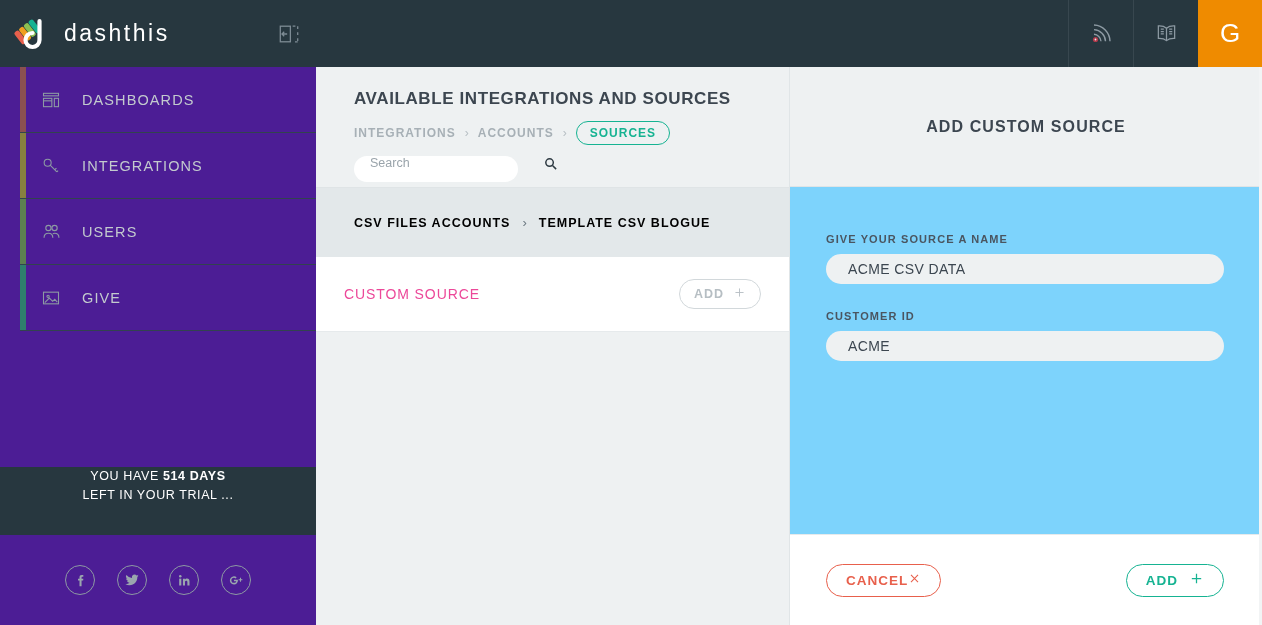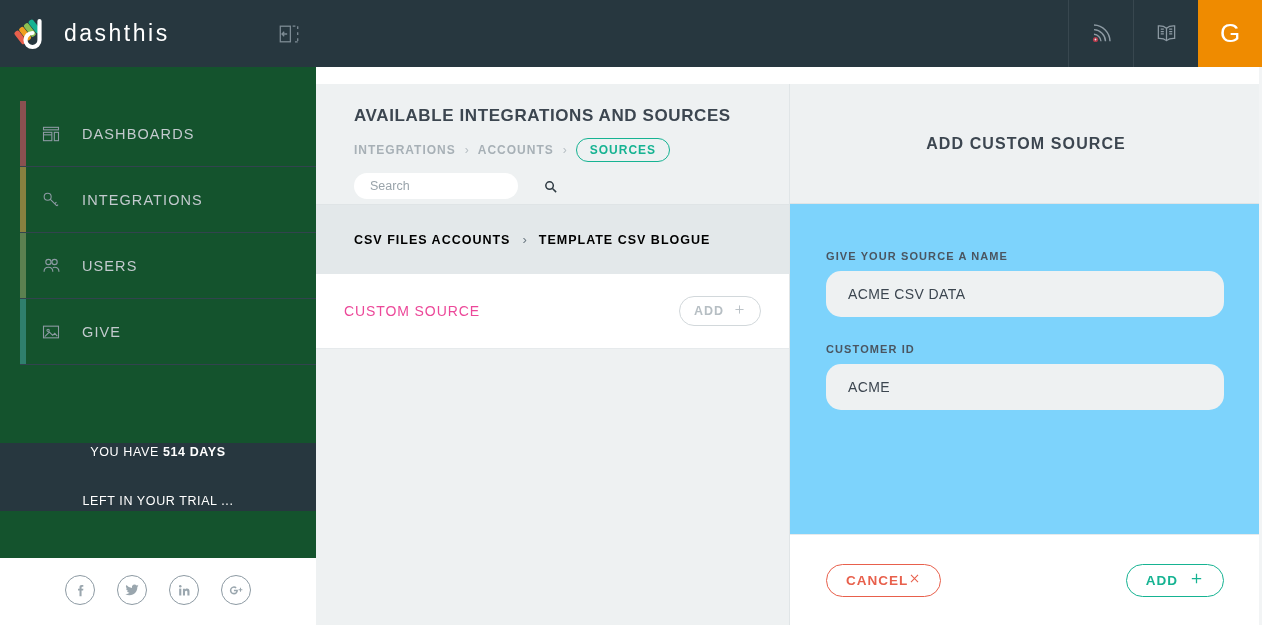--- a/index.html
+++ b/index.html
@@ -6,25 +6,24 @@
   html, body {
     width: 1262px; height: 625px;
     font-family: "Liberation Sans", sans-serif;
     background: #ffffff;
     overflow: hidden;
   }
   .app { position: relative; width: 1262px; height: 625px; display: flex; }
 
   
   .sidebar {
-    width: 316px; height: 558px;
-    background: #14532d;
+    width: 316px; height: 625px;
+    background: #4c1d95;
     display: flex; flex-direction: column;
     flex: 0 0 316px;
-    gap: 34px;
   }
   .brand {
     height: 67px; background: #27373f;
     display: flex; align-items: center;
     padding: 0 14px 0 12px;
     flex: 0 0 67px;
   }
   .brand-logo { width: 40px; height: 40px; flex: 0 0 40px; }
   .brand-name {
     color: #ffffff; font-size: 23px; letter-spacing: 2.5px;
@@ -56,21 +55,21 @@
   .nav-label {
     margin-left: 18px; color: #c3cace;
     font-size: 14.5px; letter-spacing: 1.1px; font-weight: 400;
   }
 
   .nav-spacer { flex: 1 1 auto; min-height: 10px; }
 
   .trial {
     background: #27373f; height: 68px;
     display: flex; flex-direction: column;
-    align-items: center; justify-content: space-between;
+    align-items: center; justify-content: flex-start;
     color: #ffffff; font-size: 12.5px; letter-spacing: 0.6px;
     line-height: 19px; text-align: center;
     flex: 0 0 68px;
   }
   .trial b { font-weight: 700; }
 
   .social {
     height: 90px; display: flex; align-items: center;
     justify-content: center; gap: 22px;
     flex: 0 0 90px;
@@ -95,21 +94,21 @@
     display: flex; align-items: center; justify-content: center;
     cursor: pointer; color: #8d9aa3;
   }
   .avatar-tile {
     width: 64px; background: #ef8b00;
     display: flex; align-items: center; justify-content: center;
     color: #ffffff; font-size: 26px; font-weight: 400;
     cursor: pointer;
   }
 
-  .body { flex: 1 1 auto; display: flex; min-height: 0; margin-top: 17px; }
+  .body { flex: 1 1 auto; display: flex; min-height: 0; }
 
   
   .mid {
     width: 474px; flex: 0 0 474px;
     background: #eef1f2;
     display: flex; flex-direction: column;
     border-right: 1px solid #e0e5e7;
   }
   .mid-head {
     padding: 22px 0 0 38px; background: #eef1f2;
@@ -130,21 +129,21 @@
   .crumb-sep { color: #b8c0c5; font-size: 12px; }
   .crumb-active {
     color: #16b392; border: 1.5px solid #16b392;
     border-radius: 14px; padding: 4px 13px;
     font-size: 12px; font-weight: 700; letter-spacing: 1px;
     cursor: pointer; background: transparent;
   }
   .search-wrap {
     margin-top: 11px; width: 164px; height: 26px;
     background: #ffffff; border-radius: 13px;
-    display: flex; align-items: center;
+    display: flex; align-items: flex-start;
     padding: 0 12px 0 16px;
     gap: 12px;
   }
   .search-input {
     flex: 1 1 auto; border: none; outline: none; background: transparent;
     font-family: "Liberation Sans", sans-serif;
     font-size: 12.5px; color: #6b757c;
   }
   .search-input::placeholder { color: #9aa4ab; }
   .search-icon { color: #2e3a42; display: flex; cursor: pointer; }
@@ -197,21 +196,21 @@
   .panel-body {
     flex: 1 1 auto; padding: 46px 38px 0 36px;
     background: #7dd3fc; overflow: hidden;
   }
   .field { margin-bottom: 26px; }
   .field-label {
     color: #4a5560; font-size: 11px; font-weight: 700;
     letter-spacing: 1.1px; margin-bottom: 9px;
   }
   .field-input {
-    width: 398px; height: 46px;
+    width: 398px; height: 30px;
     background: #eef1f2; border: none; border-radius: 15px;
     padding: 0 22px; outline: none;
     font-family: "Liberation Sans", sans-serif;
     font-size: 14px; color: #3c4650; letter-spacing: 0.4px;
   }
   .panel-footer {
     height: 91px; flex: 0 0 91px;
     border-top: 1px solid #e6eaec;
     display: flex; align-items: center; justify-content: space-between;
     padding: 0 38px 0 36px; background: #ffffff;

